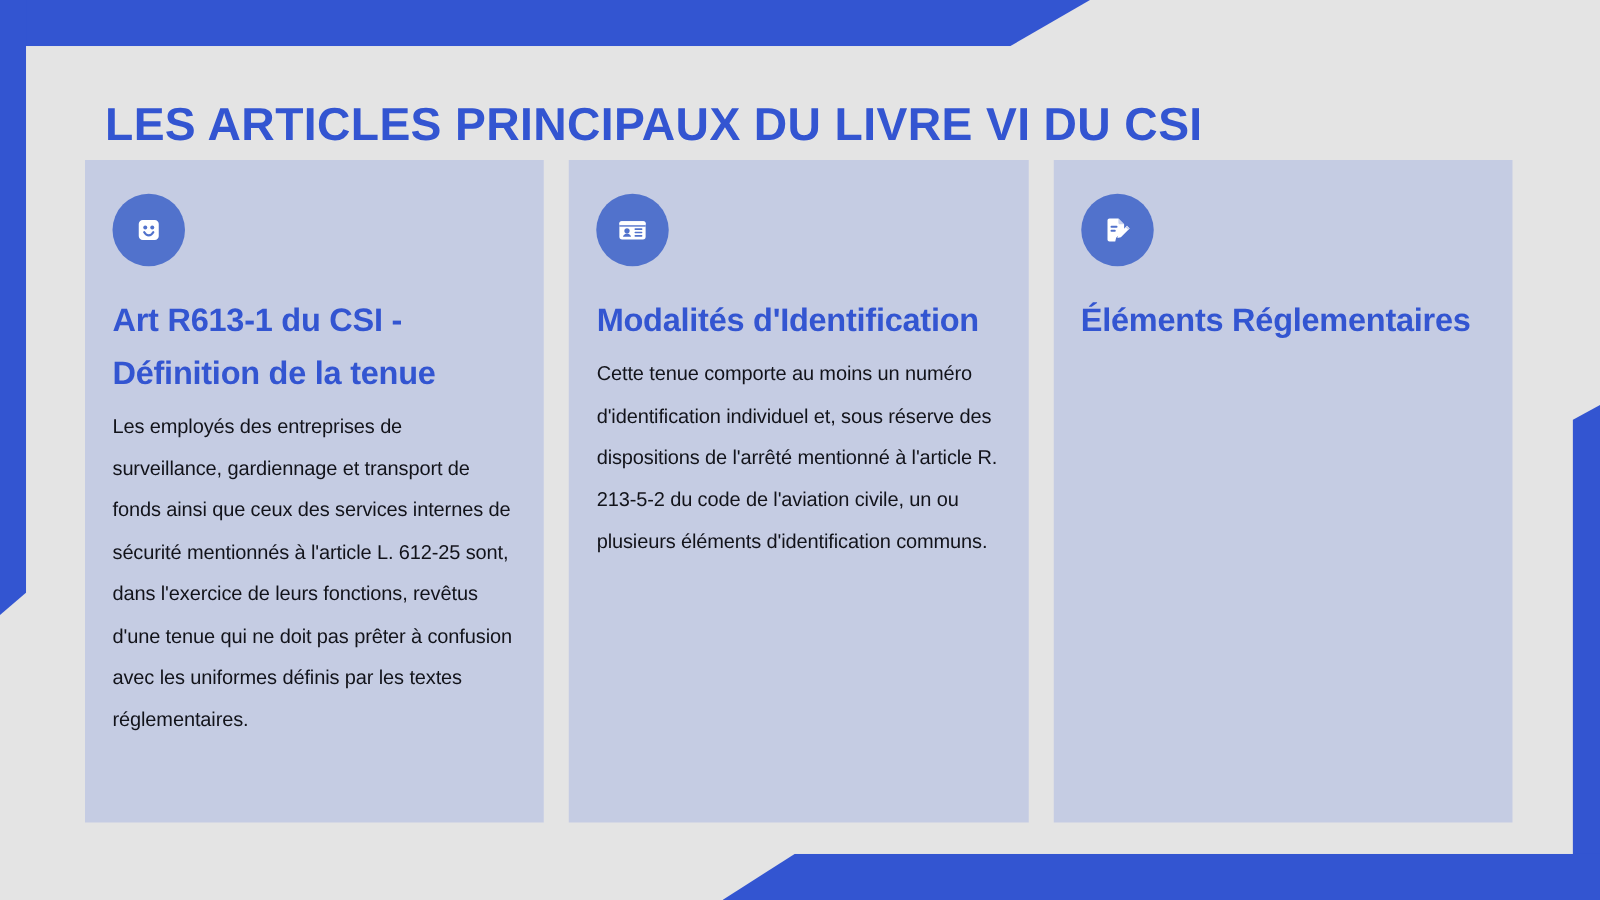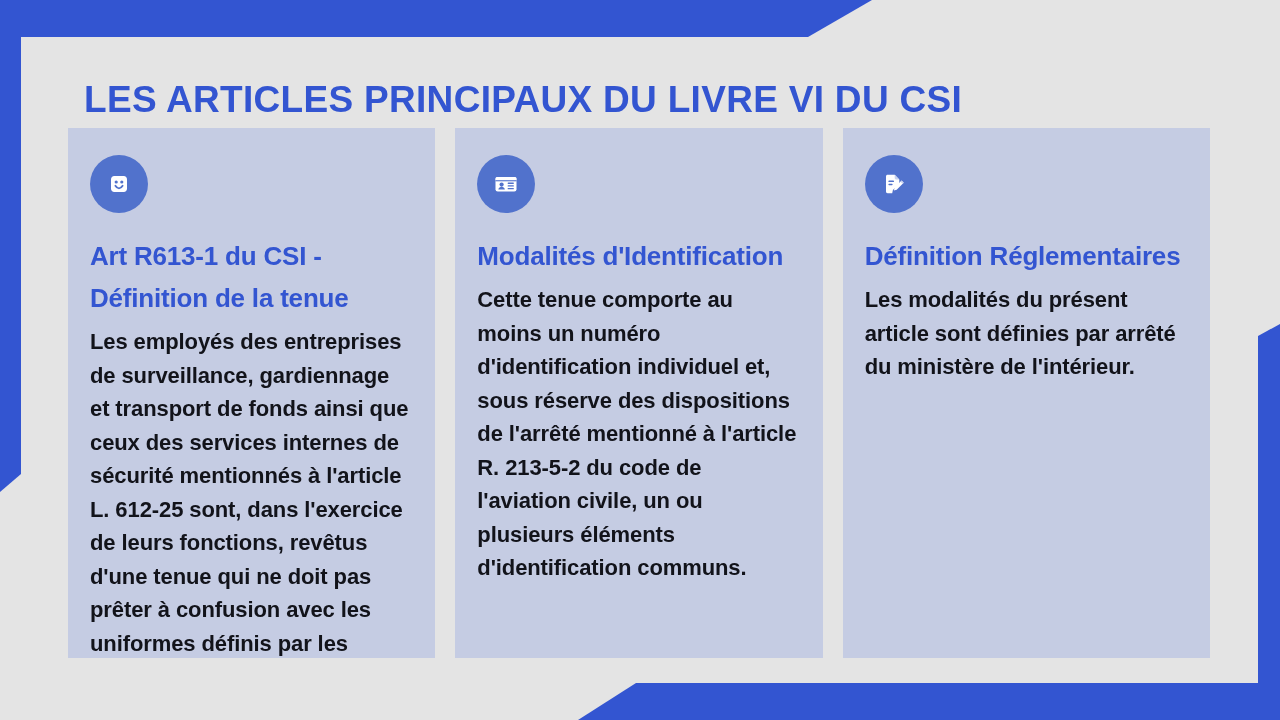--- a/index.html
+++ b/index.html
@@ -97,23 +97,23 @@
   .card-title {
     margin: 0 0 6px 0;
     font-size: 26px;
     line-height: 42px;
     font-weight: bold;
     color: #3355d1;
     letter-spacing: -0.2px;
   }
   .card-body {
     margin: 0;
-    font-size: 22px;
+    font-size: 16px;
     line-height: 33.5px;
-    font-weight: bold;
+    font-weight: normal;
     color: #12131a;
     letter-spacing: -0.1px;
   }
 </style>
 </head>
 <body>
 
 <div class="deco" id="deco-top"></div>
 <div class="deco" id="deco-left"></div>
 <div class="deco" id="deco-right"></div>
@@ -157,17 +157,16 @@
     <div class="icon-badge">
       <svg width="28" height="28" viewBox="0 0 28 28" aria-hidden="true">
         <path d="M6 6.4c0-0.9 0.7-1.6 1.6-1.6h7.1l4.6 4.6v4.3l-6.4 6.4-0.7 3.1H7.6c-0.9 0-1.6-0.7-1.6-1.6z" fill="#ffffff"></path>
         <path d="M14.7 4.8l4.6 4.6h-3.3c-0.7 0-1.3-0.6-1.3-1.3z" fill="#c8d2ef"></path>
         <rect x="8.4" y="10.6" width="5.6" height="1.5" rx="0.7" fill="#5172cc"></rect>
         <rect x="8.4" y="13.8" width="4.2" height="1.5" rx="0.7" fill="#5172cc"></rect>
         <path d="M21.6 10.6l2.1 2.1-7 7-2.8 0.7 0.7-2.8z" fill="#ffffff"></path>
         <path d="M21.6 10.6l2.1 2.1-1.1 1.1-2.1-2.1z" fill="#c8d2ef"></path>
       </svg>
     </div>
-    <h2 class="card-title">Définition Réglementaires</h2>
-    <p class="card-body">Les modalités du présent article sont définies par arrêté du ministère de l'intérieur.</p>
+    <h2 class="card-title">Éléments Réglementaires</h2>
   </div>
 
 </div>
 
 </body></html>

